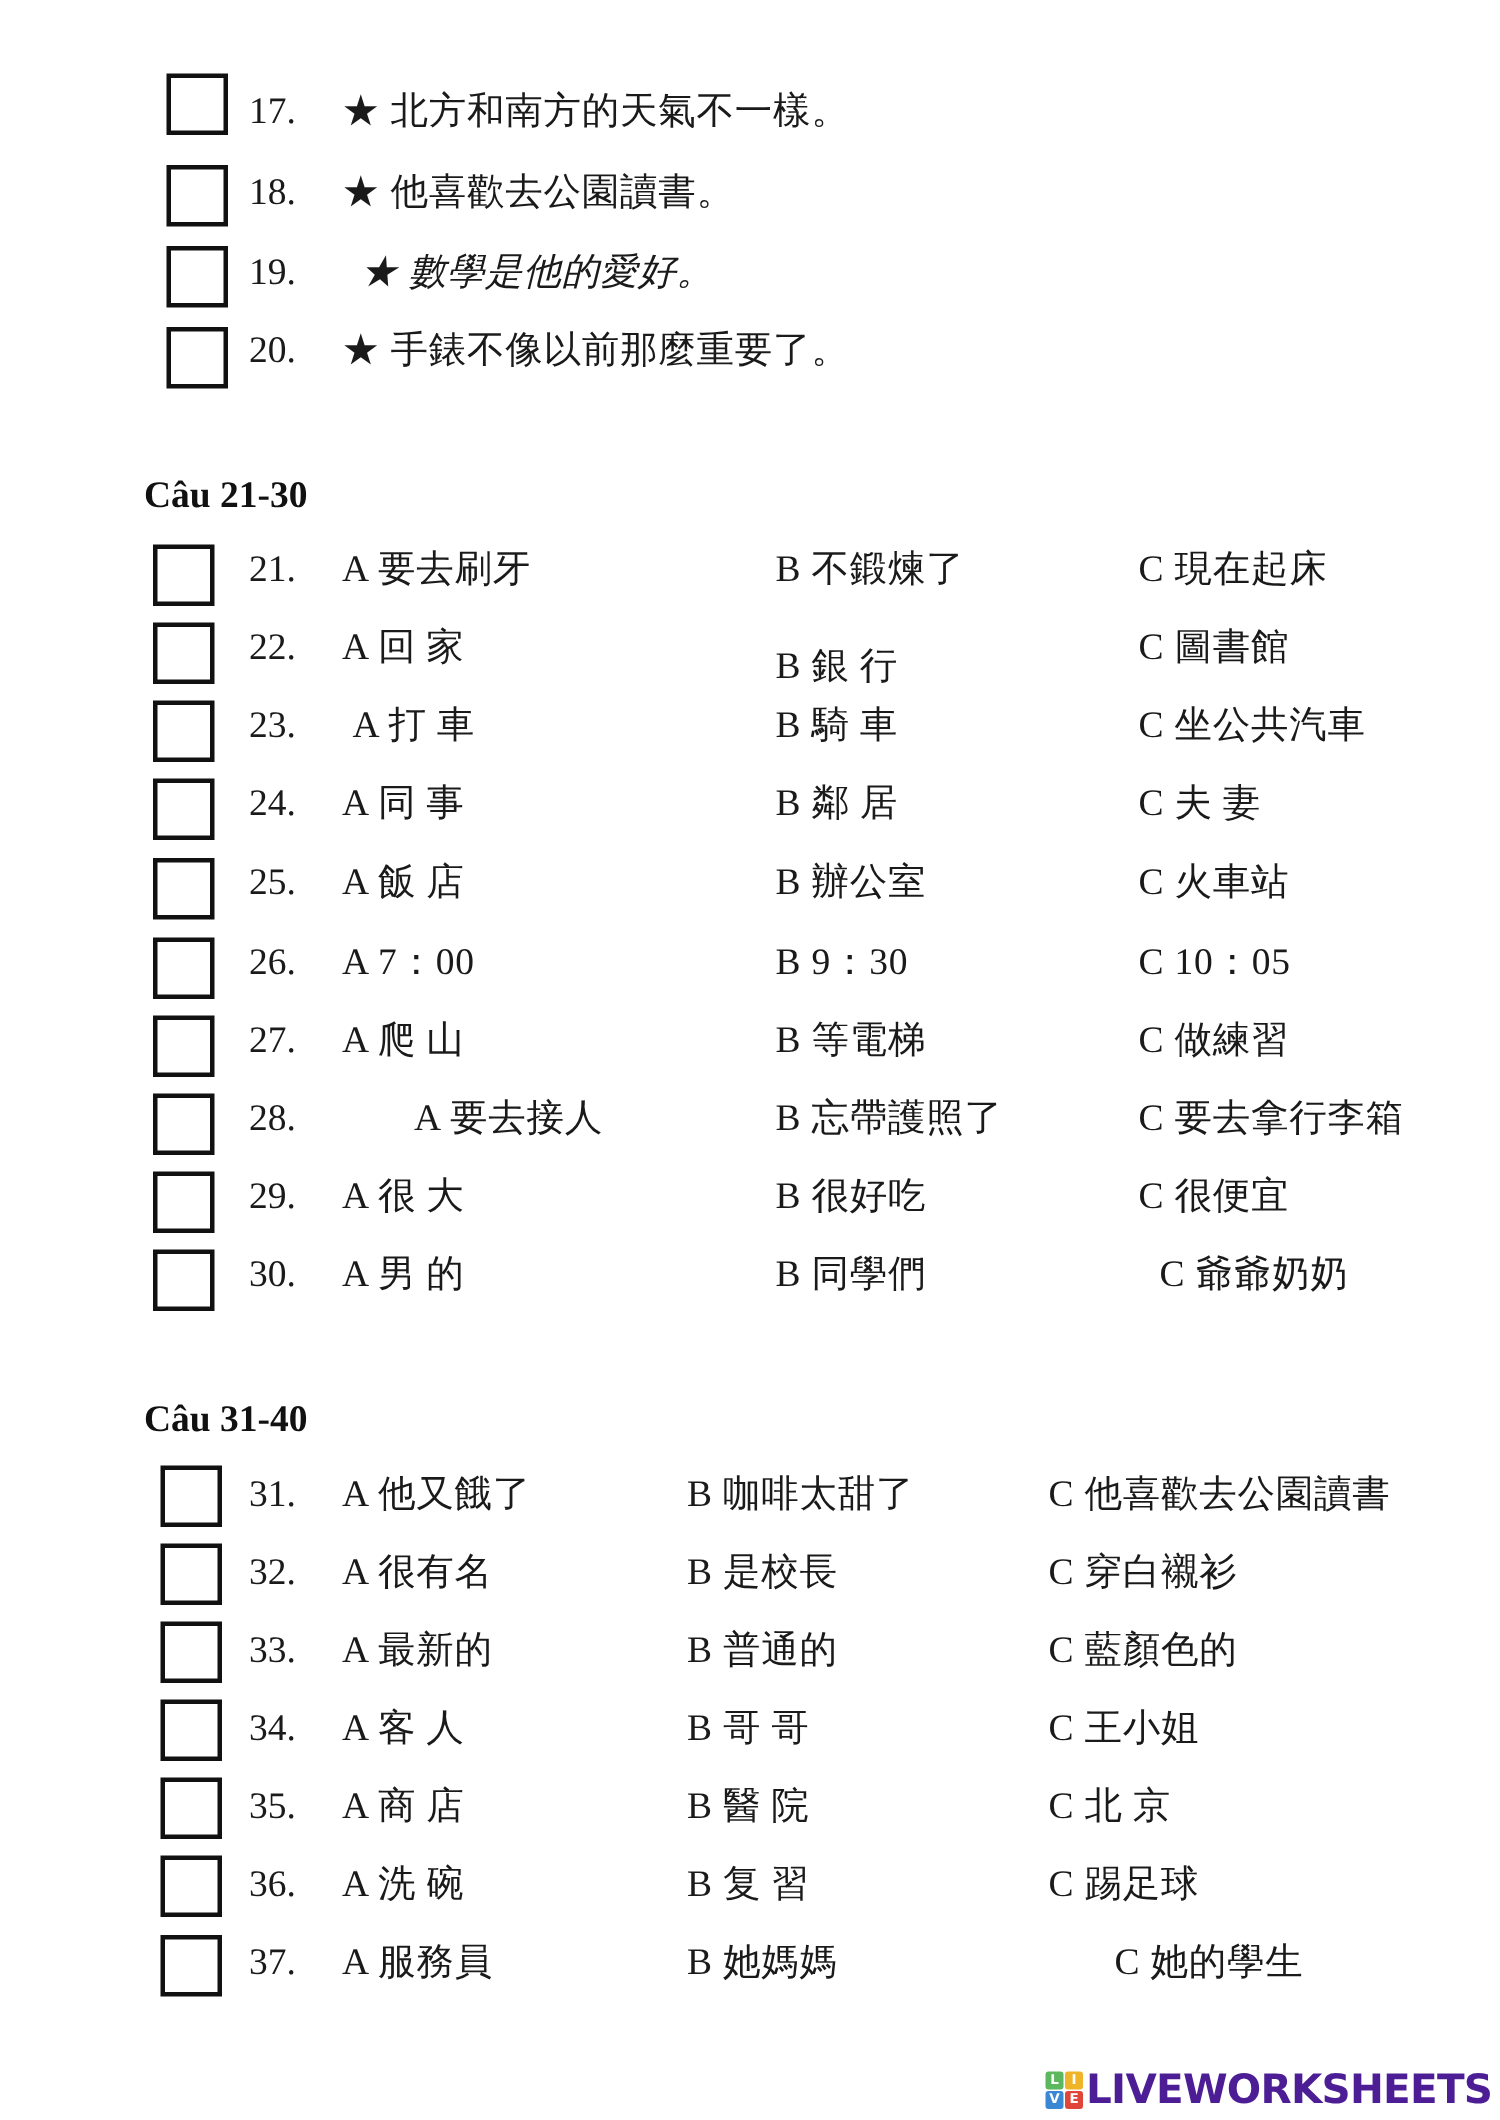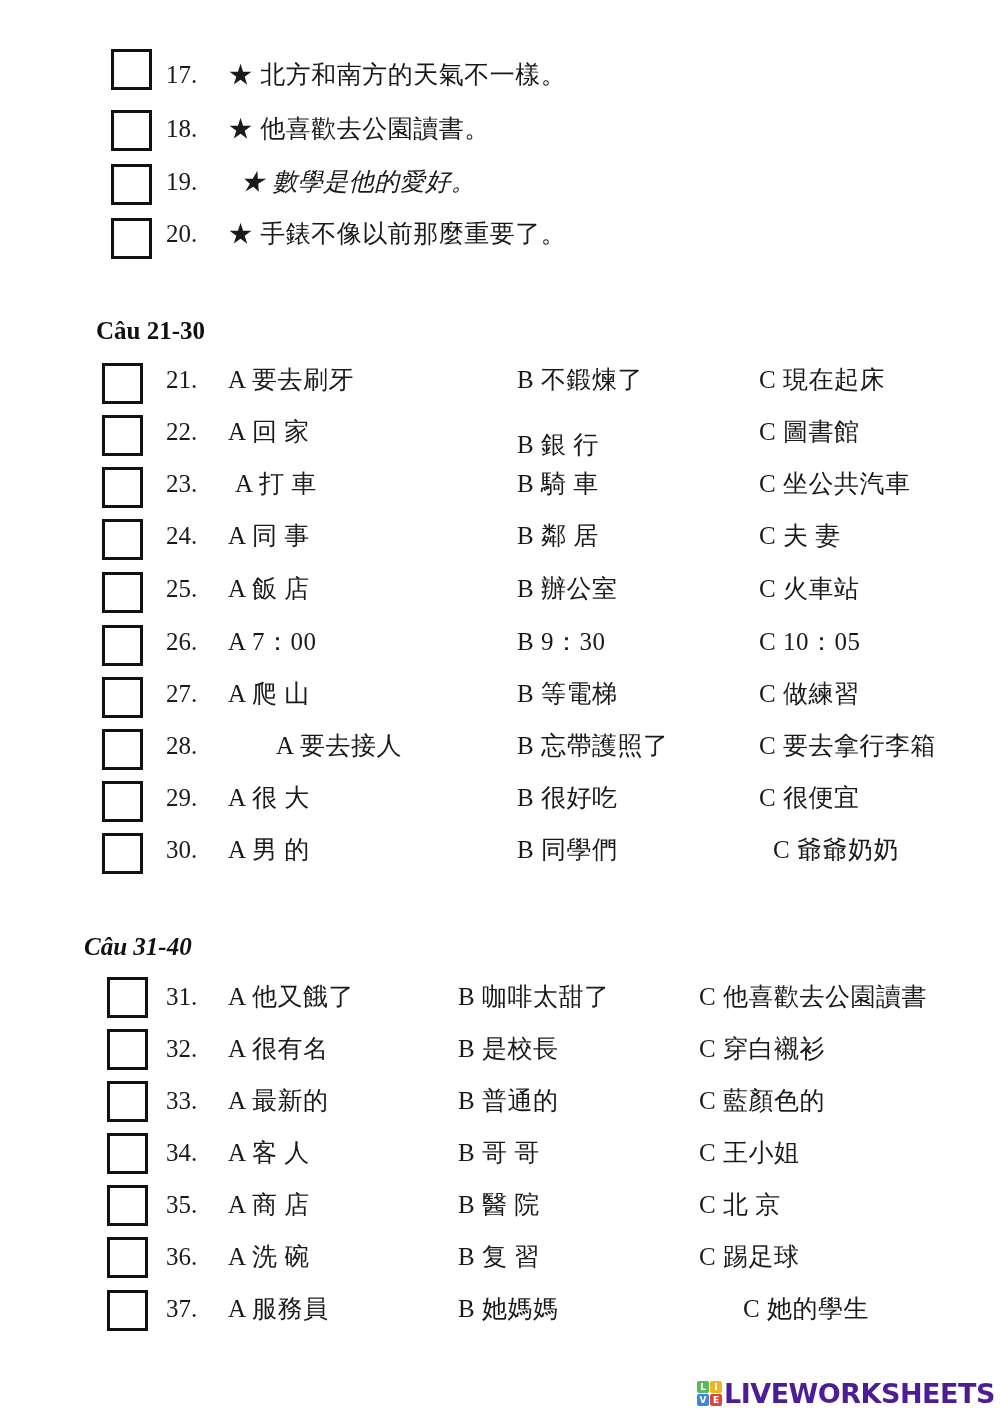--- a/index.html
+++ b/index.html
@@ -118,21 +118,21 @@
     <div>
       <div class="box" style="left:102px; top:833px;"></div>
       <span class="num" style="left:166px; top:835px;">30.</span>
       <span class="txt" style="left:228px; top:835px;">A 男 的</span>
       <span class="txt" style="left:517px; top:835px;">B 同學們</span>
       <span class="txt" style="left:759px; top:835px;margin-left:14px;">C 爺爺奶奶</span>
     </div>
   </div>
 
   <div>
-    <div class="heading" style="left:84px; top:932px;font-style:italic;">Câu 31-40</div>
+    <div class="heading" style="left:96px; top:932px;">Câu 31-40</div>
 
     <div>
       <div class="box" style="left:107px; top:977px;"></div>
       <span class="num" style="left:166px; top:982px;">31.</span>
       <span class="txt" style="left:228px; top:982px;">A 他又餓了</span>
       <span class="txt" style="left:458px; top:982px;">B 咖啡太甜了</span>
       <span class="txt" style="left:699px; top:982px;">C 他喜歡去公園讀書</span>
     </div>
     <div>
       <div class="box" style="left:107px; top:1029px;"></div>

